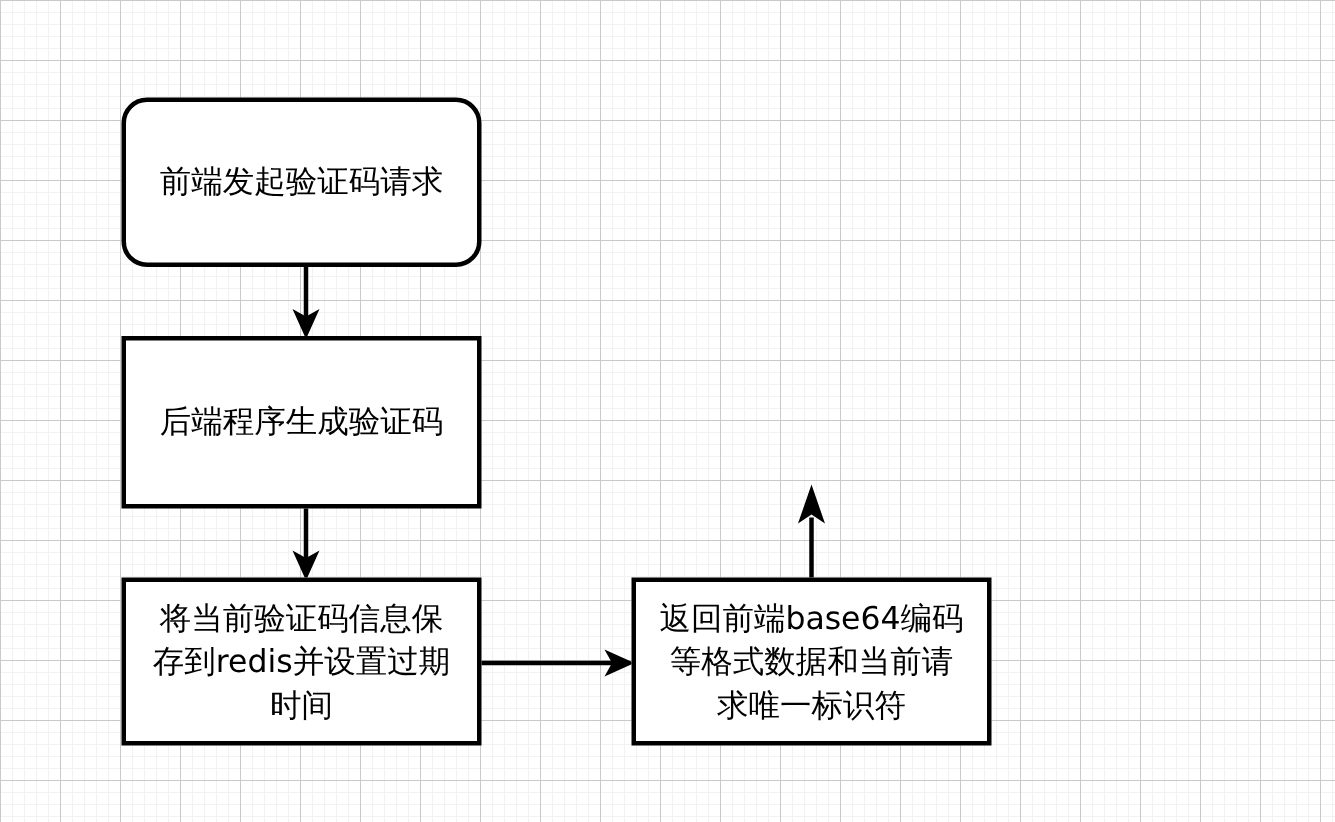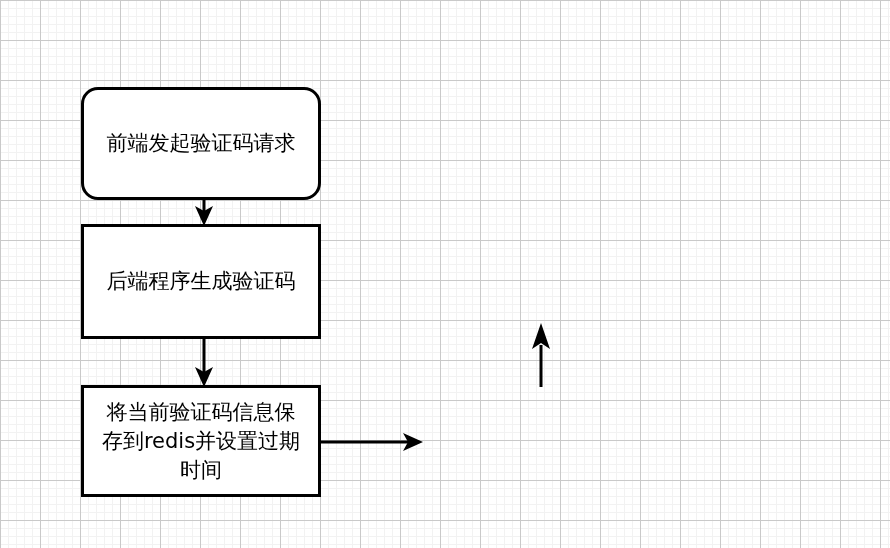--- a/index.html
+++ b/index.html
@@ -46,21 +46,20 @@
     display: block;
     font-size: 21px;
     line-height: 29px;
     color: #000000;
     letter-spacing: 0px;
     white-space: pre-line;
     padding: 0 8px;
   }
   .rounded {
     border-radius: 17px;
-    margin-top: 22px;
   }
 
   
   #node-request      { left: 81px;  top: 65px;  width: 240px; height: 113px; }
   #node-generate     { left: 81px;  top: 224px; width: 240px; height: 115px; }
   #node-store        { left: 81px;  top: 385px; width: 240px; height: 112px; }
   #node-return       { left: 421px; top: 385px; width: 240px; height: 112px; }
   #node-display      { left: 421px; top: 208px; width: 240px; height: 117px; }
 
   .edge {
@@ -109,15 +108,20 @@
   <div class="node" id="node-generate">
     <span class="label">后端程序生成验证码</span>
   </div>
 
   <div class="node" id="node-store">
     <span class="label">将当前验证码信息保
 存到redis并设置过期
 时间</span>
   </div>
 
+  <div class="node" id="node-return">
+    <span class="label">返回前端base64编码
+等格式数据和当前请
+求唯一标识符</span>
+  </div>
 
 
 </div>
 
 </body></html>

